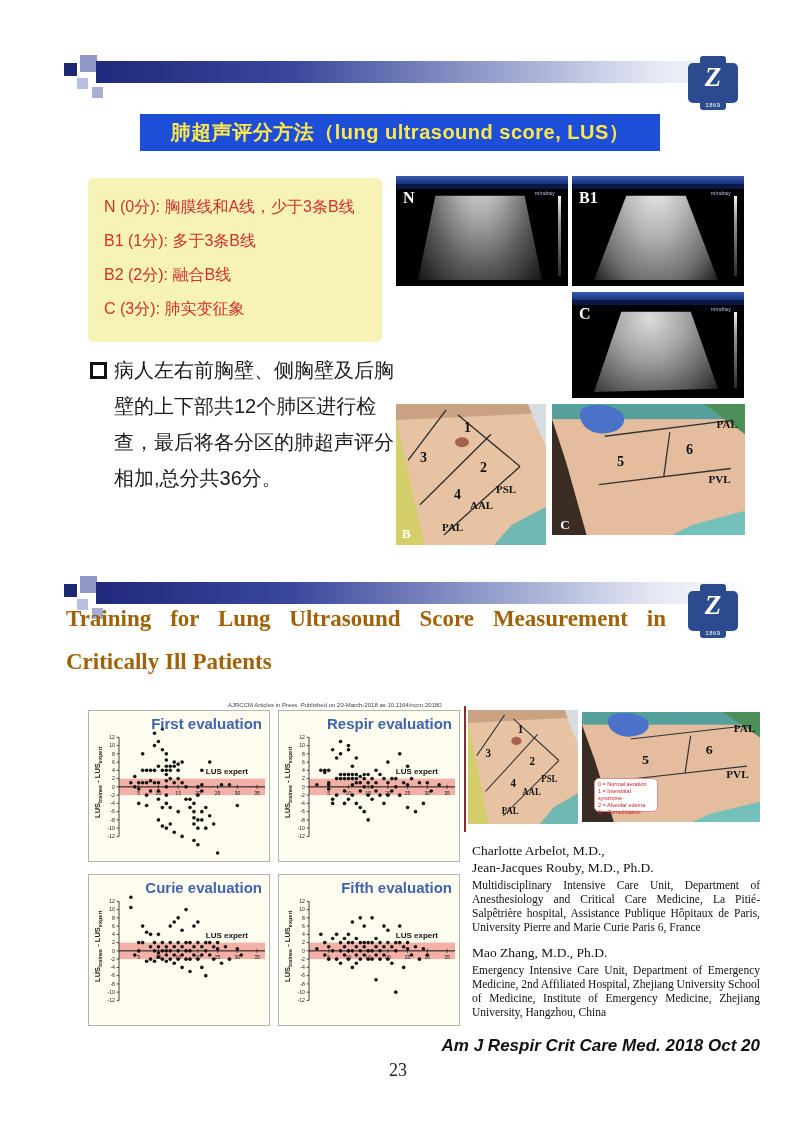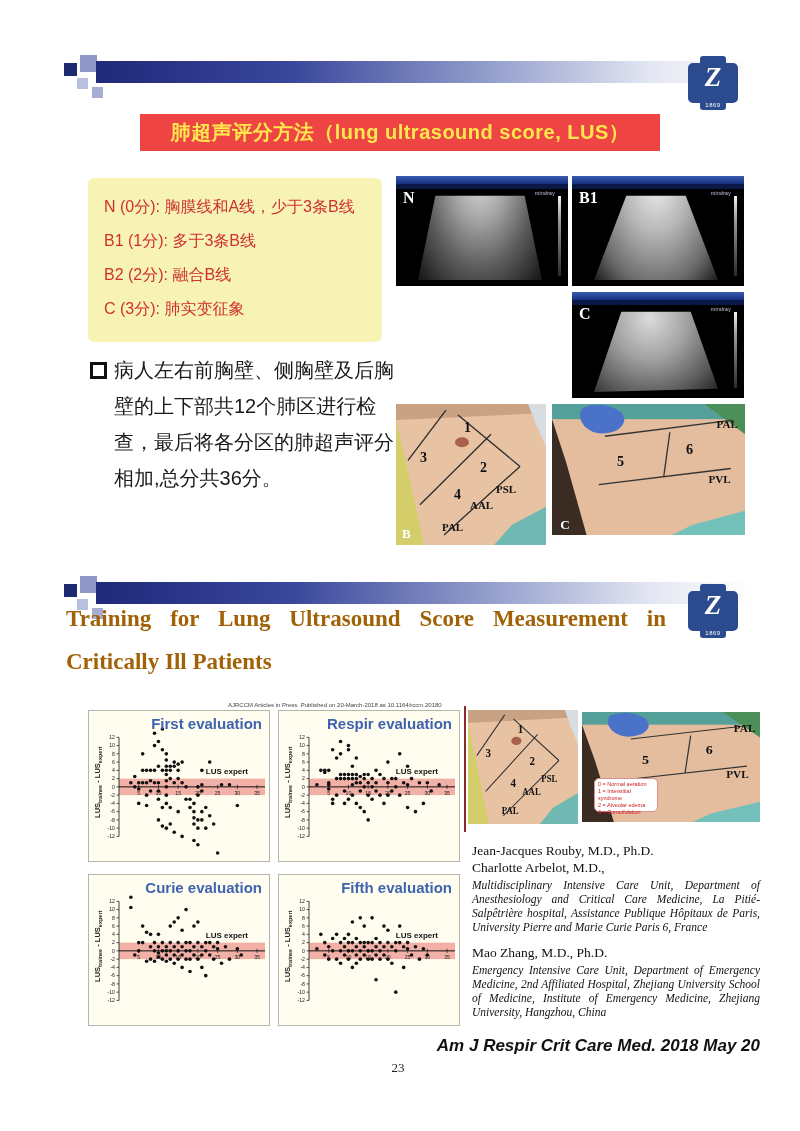--- a/index.html
+++ b/index.html
@@ -11,21 +11,21 @@
 
   
   .logo{position:absolute;width:58px;height:54px;}
   .logo .lg-main{position:absolute;left:4px;top:7px;width:50px;height:40px;background:#2c4a8e;border-radius:5px;}
   .logo .lg-tab-t{position:absolute;left:16px;top:0;width:26px;height:11px;background:#2c4a8e;border-radius:3px;}
   .logo .lg-tab-b{position:absolute;left:16px;top:43px;width:26px;height:11px;background:#2c4a8e;border-radius:3px;}
   .logo .lg-z{position:absolute;left:0;right:0;top:6px;text-align:center;color:#fff;font:italic bold 27px "Liberation Serif",serif;}
   .logo .lg-year{position:absolute;left:0;right:0;bottom:2px;text-align:center;color:#fff;font-size:6px;letter-spacing:.5px;}
 
   
-  .s1-titlebar{position:absolute;left:140px;top:114px;width:520px;height:37px;background:#ef4444;color:#ffe84d;
+  .s1-titlebar{position:absolute;left:140px;top:114px;width:520px;height:37px;background:#1d4ed8;color:#ffe84d;
     font-weight:bold;font-size:20px;line-height:37px;text-align:center;letter-spacing:.5px;}
   .score-box{position:absolute;left:88px;top:178px;width:294px;height:164px;background:#f6f3b4;border-radius:6px;
     padding:12px 16px;box-sizing:border-box;color:#d03030;font-size:16px;}
   .score-box .line{line-height:34px;white-space:nowrap;}
   .bullet-wrap{position:absolute;left:84px;top:352px;width:318px;font-size:20px;color:#1a1a1a;line-height:36px;}
   .bullet-sq{position:absolute;left:6px;top:10px;width:11px;height:11px;border:3px solid #111;background:#fff;}
   .bullet-text{margin-left:30px;}
 
   
   .us-panel{position:absolute;background:#000;overflow:hidden;}
@@ -56,26 +56,26 @@
   .plot .ylab{position:absolute;left:-46px;top:66px;width:110px;text-align:center;transform:rotate(-90deg);
     font-size:7.5px;font-weight:bold;color:#222;}
   .plot .ylab sub{font-size:5.5px;}
   .red-sep{position:absolute;left:464px;top:706px;width:2px;height:126px;background:#8a2a2a;}
 
   .legend-box{position:absolute;left:594px;top:778px;width:64px;height:34px;background:#fff;border:1px solid #d89090;
     border-radius:5px;padding:2px 3px;box-sizing:border-box;color:#cc2222;font-size:5.5px;line-height:7px;}
 
   .authors{position:absolute;left:472px;top:842px;width:288px;color:#111;font-family:"Liberation Serif",serif;}
   .authors .nm{font-size:13.5px;line-height:17px;}
-  .authors .af{font-size:11.5px;line-height:14px;font-style:italic;text-align:justify;margin-top:2px;}
+  .authors .af{font-size:11.5px;line-height:14px;text-align:justify;margin-top:2px;}
   .authors .gap{height:10px;}
   .citation{position:absolute;left:300px;top:1036px;width:460px;text-align:right;
     font-weight:bold;font-style:italic;font-size:17px;color:#111;}
   .page-num{position:absolute;left:0;top:1060px;width:796px;text-align:center;
-    font-family:"Liberation Serif",serif;font-size:13px;color:#222;}
+    font-family:"Liberation Serif",serif;font-size:18px;color:#222;}
   .ph-txt{font-family:"Liberation Serif",serif;font-weight:bold;}
 </style>
 </head>
 <body>
 
 <div class="page">
 
   <div>
     <div class="sq" style="left:64px;top:63px;width:13px;height:13px;background:#1c2a72;"></div>
     <div class="sq" style="left:80px;top:55px;width:17px;height:17px;background:#8f97c6;"></div>
@@ -757,24 +757,24 @@
   </div>
 
   <div class="legend-box">
     <div>0 = Normal aeration</div>
     <div>1 = Interstitial syndrome</div>
     <div>2 = Alveolar edema</div>
     <div>3 = Consolidation</div>
   </div>
 
   <div class="authors">
+    <div class="nm">Charlotte Arbelot, M.D.,</div>
     <div class="nm">Jean-Jacques Rouby, M.D., Ph.D.</div>
-    <div class="nm">Charlotte Arbelot, M.D.,</div>
     <div class="af">Multidisciplinary Intensive Care Unit, Department of Anesthesiology and Critical Care Medicine, La Pitié-Salpêtrière hospital, Assistance Publique Hôpitaux de Paris, University Pierre and Marie Curie Paris 6, France</div>
     <div class="gap"></div>
     <div class="nm">Mao Zhang, M.D., Ph.D.</div>
     <div class="af">Emergency Intensive Care Unit, Department of Emergency Medicine, 2nd Affiliated Hospital, Zhejiang University School of Medicine, Institute of Emergency Medicine, Zhejiang University, Hangzhou, China</div>
   </div>
 
-  <div class="citation">Am J Respir Crit Care Med. 2018 May 20</div>
+  <div class="citation">Am J Respir Crit Care Med. 2018 Oct 20</div>
   <div class="page-num">23</div>
 
 </div>
 
 </body></html>

